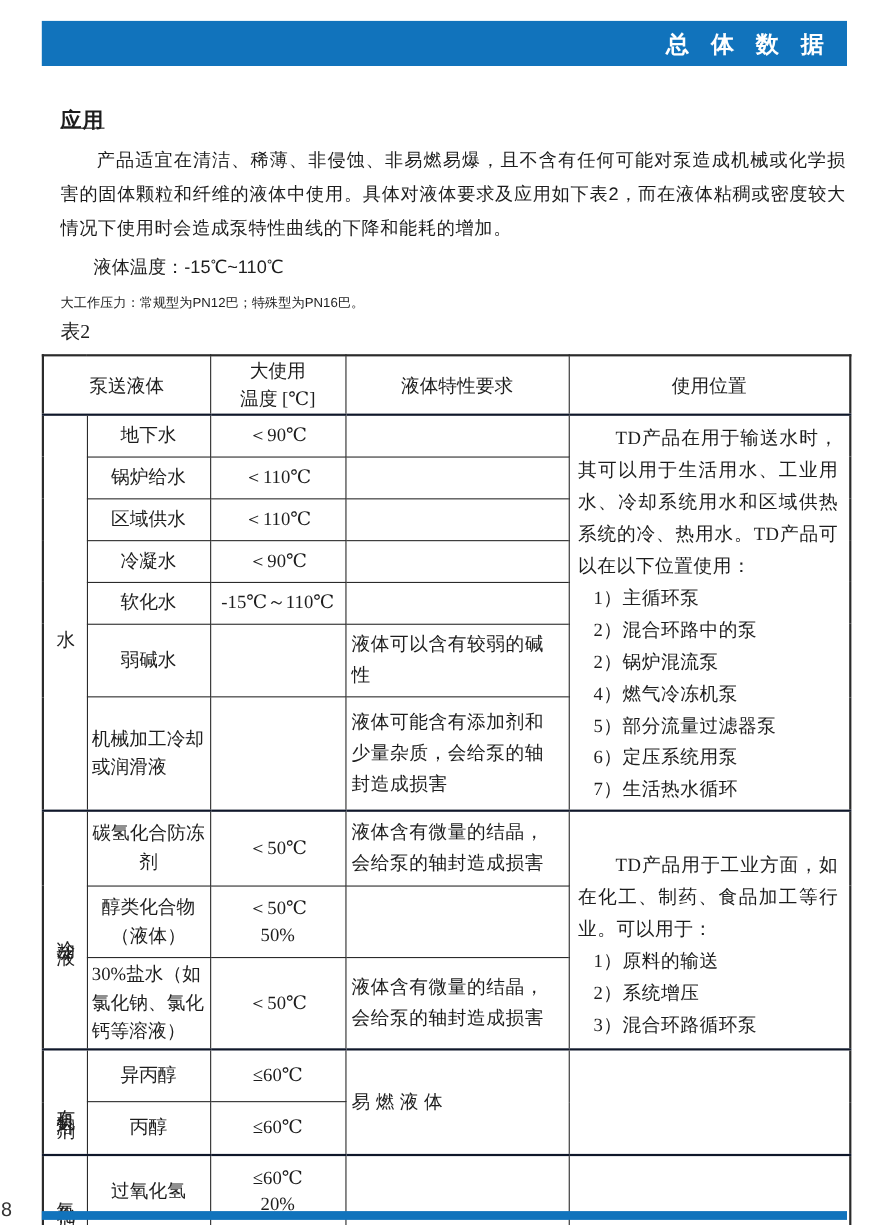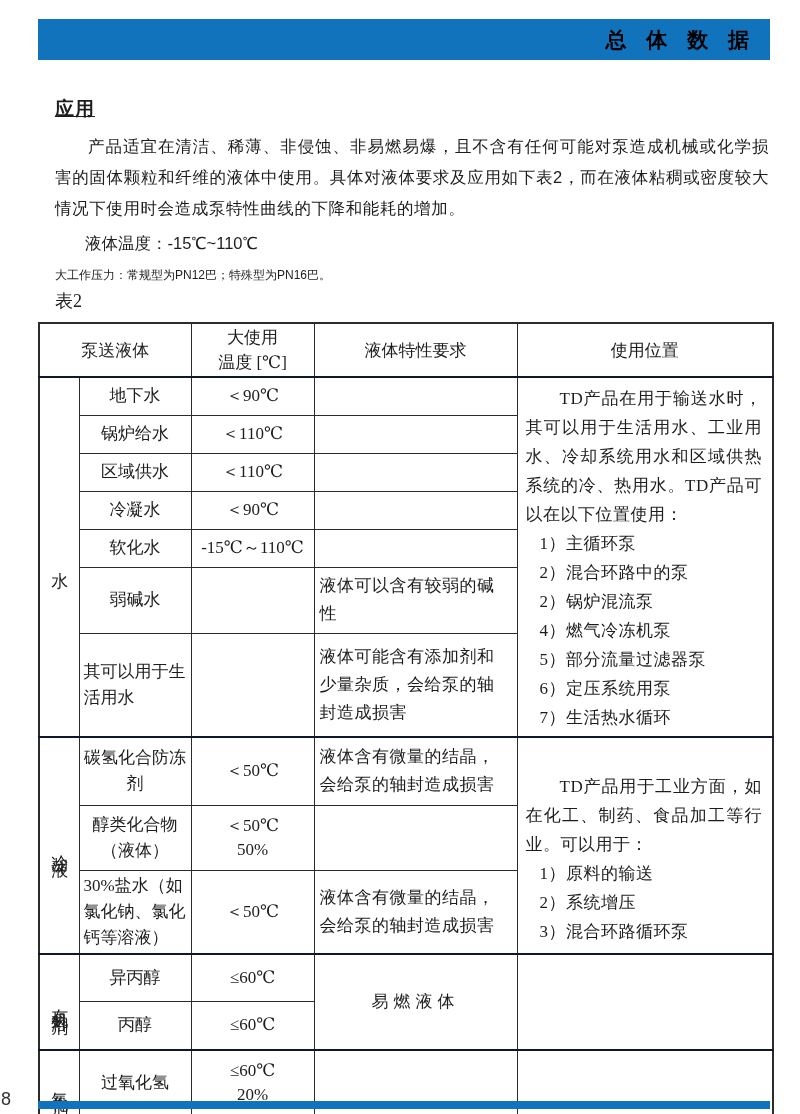--- a/index.html
+++ b/index.html
@@ -18,21 +18,21 @@
     position: absolute;
     left: 38px; top: 19px;
     width: 732px; height: 41px;
     background: #1173BC;
     display: flex;
     align-items: center;
     justify-content: flex-end;
     padding-right: 14px;
   }
   .top-bar .title {
-    color: #000000;
+    color: #ffffff;
     font-size: 21px;
     font-weight: bold;
     letter-spacing: 7px;
     font-family: "Liberation Sans", sans-serif;
   }
   
   .app-block {
     position: absolute;
     left: 55px; top: 96px;
     width: 714px;
@@ -96,21 +96,21 @@
   }
   td.name { text-align: center; line-height: 26px; padding: 2px 4px; }
   td.name.left { text-align: left; }
   td.temp { text-align: center; line-height: 24px; }
   td.char {
     text-align: left;
     padding: 3px 5px;
     line-height: 28px;
     letter-spacing: 0.5px;
   }
-  td.char.center { text-align: center; letter-spacing: 5px; margin-top: 17px; }
+  td.char.center { letter-spacing: 5px; margin-top: 17px; }
   td.loc {
     vertical-align: top;
     padding: 6px 10px 4px 8px;
     line-height: 29px;
     letter-spacing: 0.5px;
   }
   td.loc .loc-intro { text-indent: 2em; text-align: justify; }
   td.loc .loc-item { padding-left: 14px; }
   td.loc.pad-top { padding-top: 32px; }
   
@@ -205,21 +205,21 @@
         <td class="name">软化水</td>
         <td class="temp">-15℃～110℃</td>
         <td class="char"></td>
       </tr>
       <tr class="h36">
         <td class="name">弱碱水</td>
         <td class="temp"></td>
         <td class="char">液体可以含有较弱的碱性</td>
       </tr>
       <tr class="h98">
-        <td class="name left">其可以用于生活用水</td>
+        <td class="name left">机械加工冷却或润滑液</td>
         <td class="temp"></td>
         <td class="char">液体可能含有添加剂和少量杂质，会给泵的轴封造成损害</td>
       </tr>
 
       <tr class="h68 sec-top">
         <td class="cat" rowspan="3"><span>冷却液</span></td>
         <td class="name">碳氢化合防冻剂</td>
         <td class="temp">
           <div>＜50℃</div>
           <div></div>

